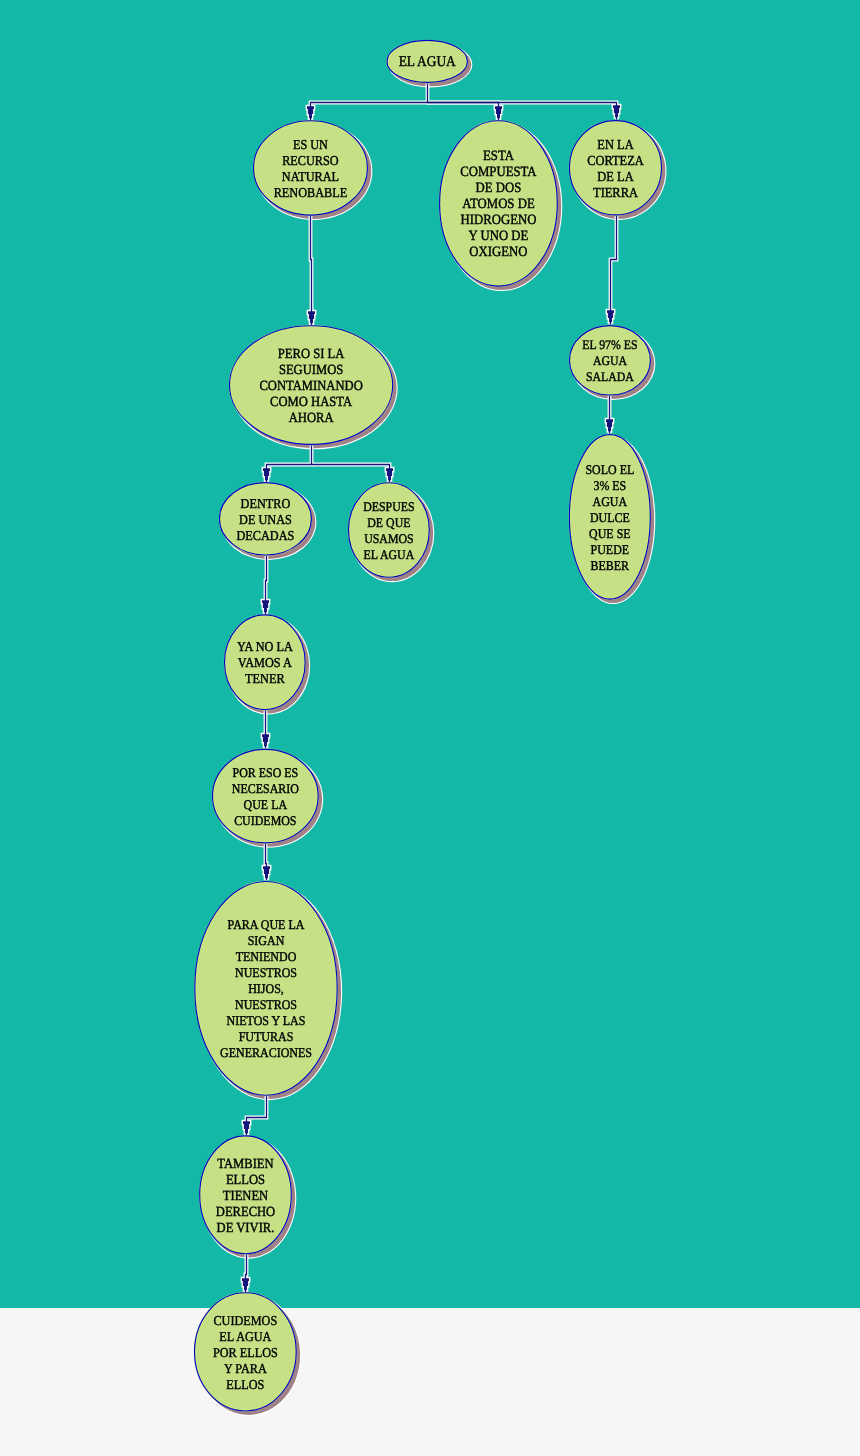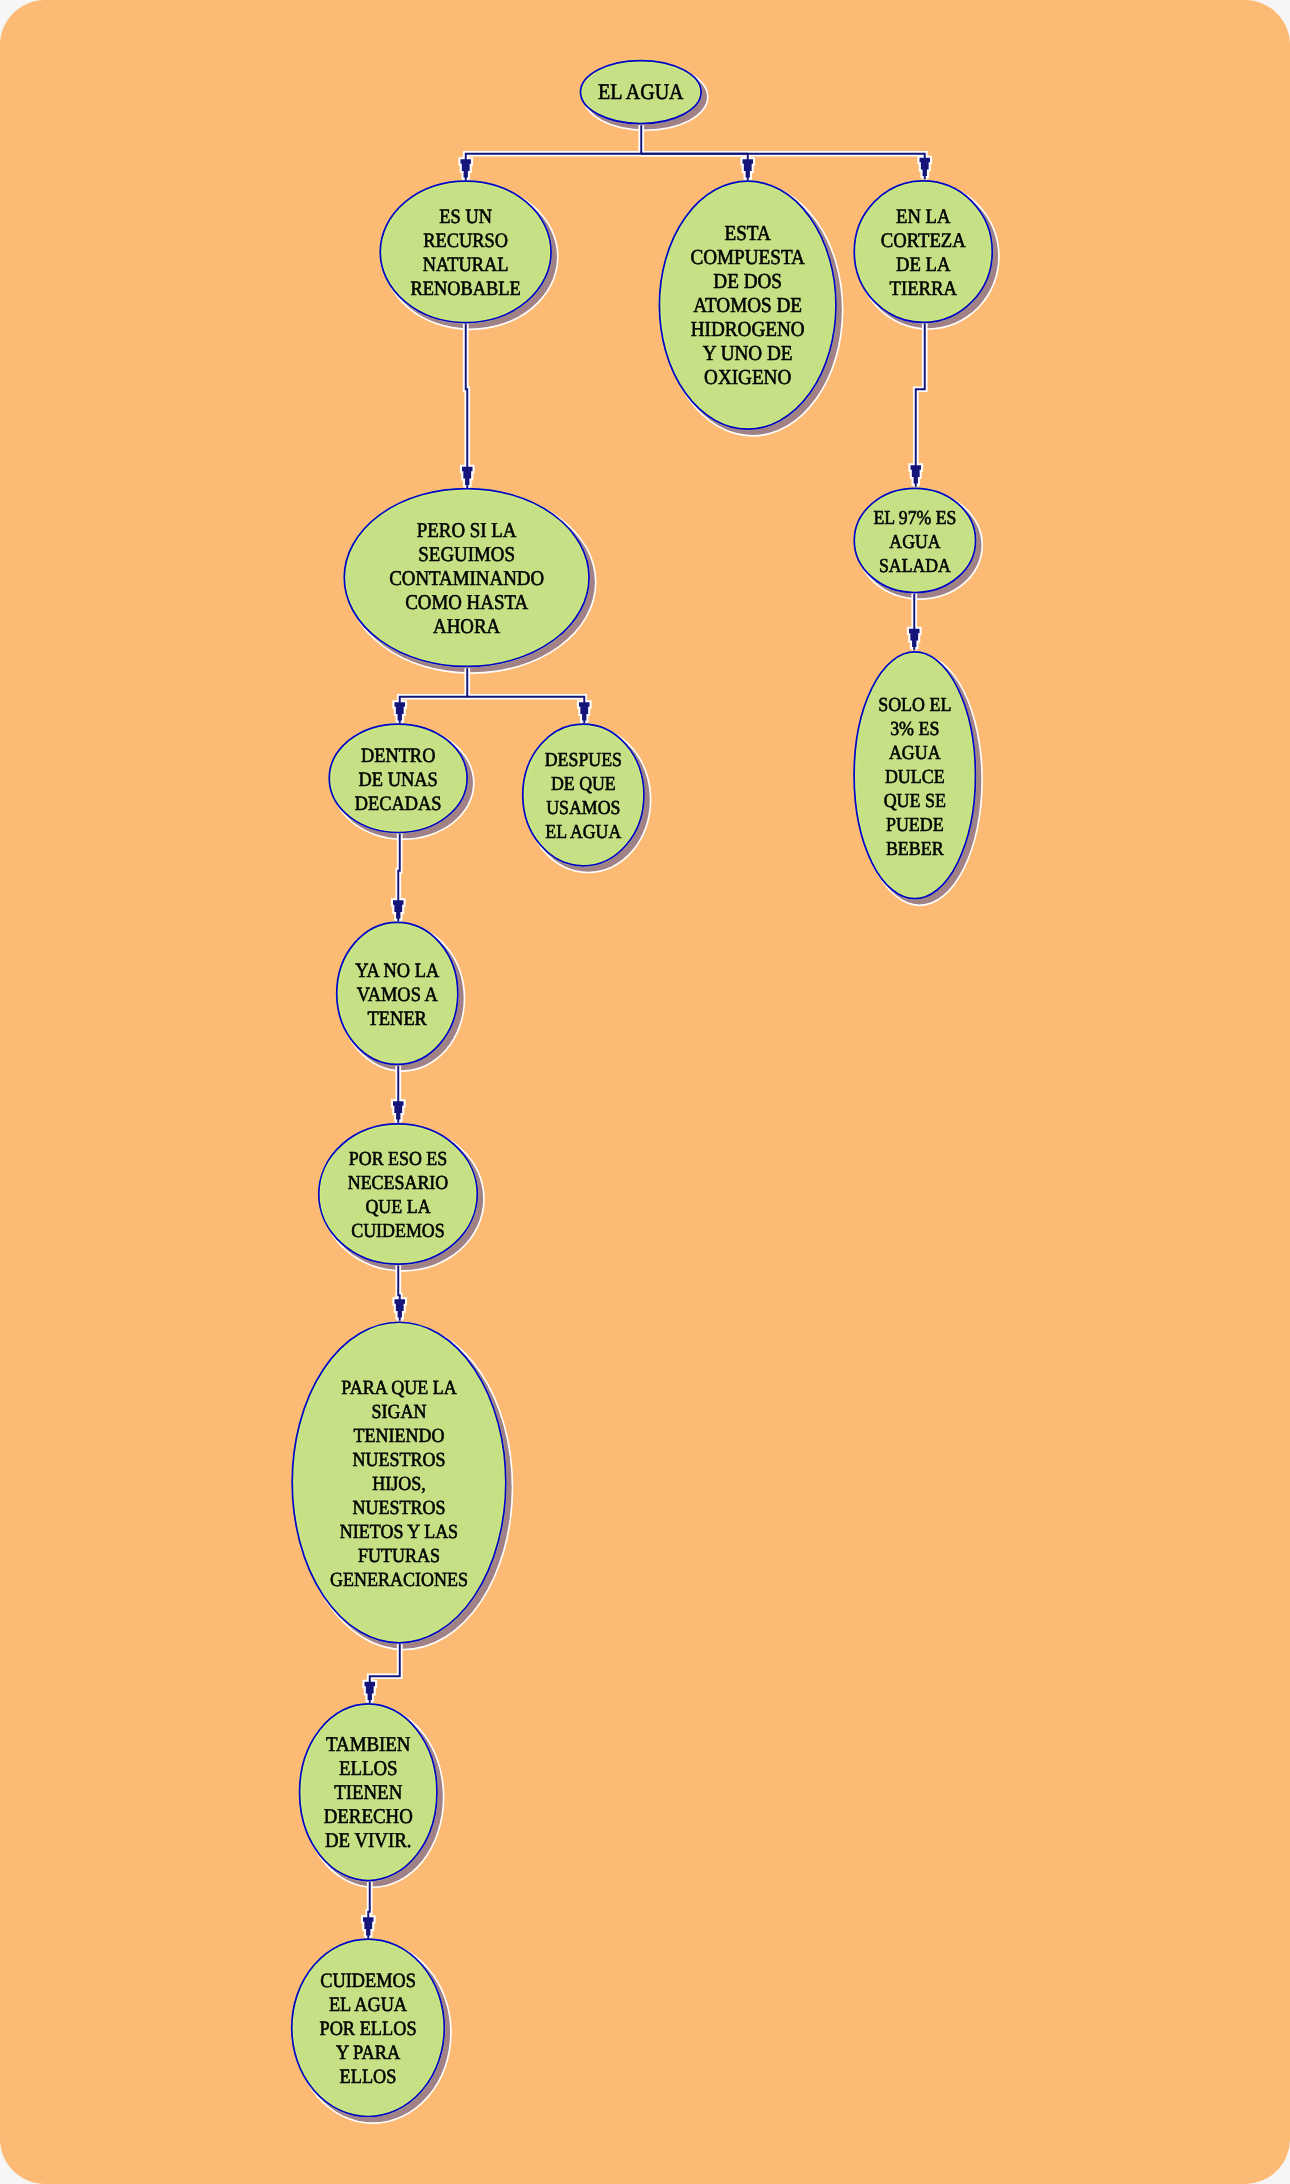--- a/index.html
+++ b/index.html
@@ -3,21 +3,21 @@
 <meta charset="utf-8">
 <title>EL AGUA</title>
 <style>
   html,body{margin:0;padding:0;}
   body{
     width:860px;height:1456px;
     background:#f6f6f6;
     font-family:"Liberation Serif","DejaVu Serif",serif;
     overflow:hidden;
   }
-  #map{position:relative;width:860px;height:1456px;background:#fdba74;border-radius:30px;}
+  #map{position:relative;width:860px;height:1308px;background:#14b8a6;}
   svg.canvas{position:absolute;left:0;top:0;width:860px;height:1456px;display:block;shape-rendering:geometricPrecision;}
   .node-text{
     font-family:"Liberation Serif","DejaVu Serif",serif;
     fill:#000000;
     stroke:#000000;
     stroke-width:0.4px;
     paint-order:stroke fill;
     text-anchor:middle;
     text-rendering:geometricPrecision;
   }

